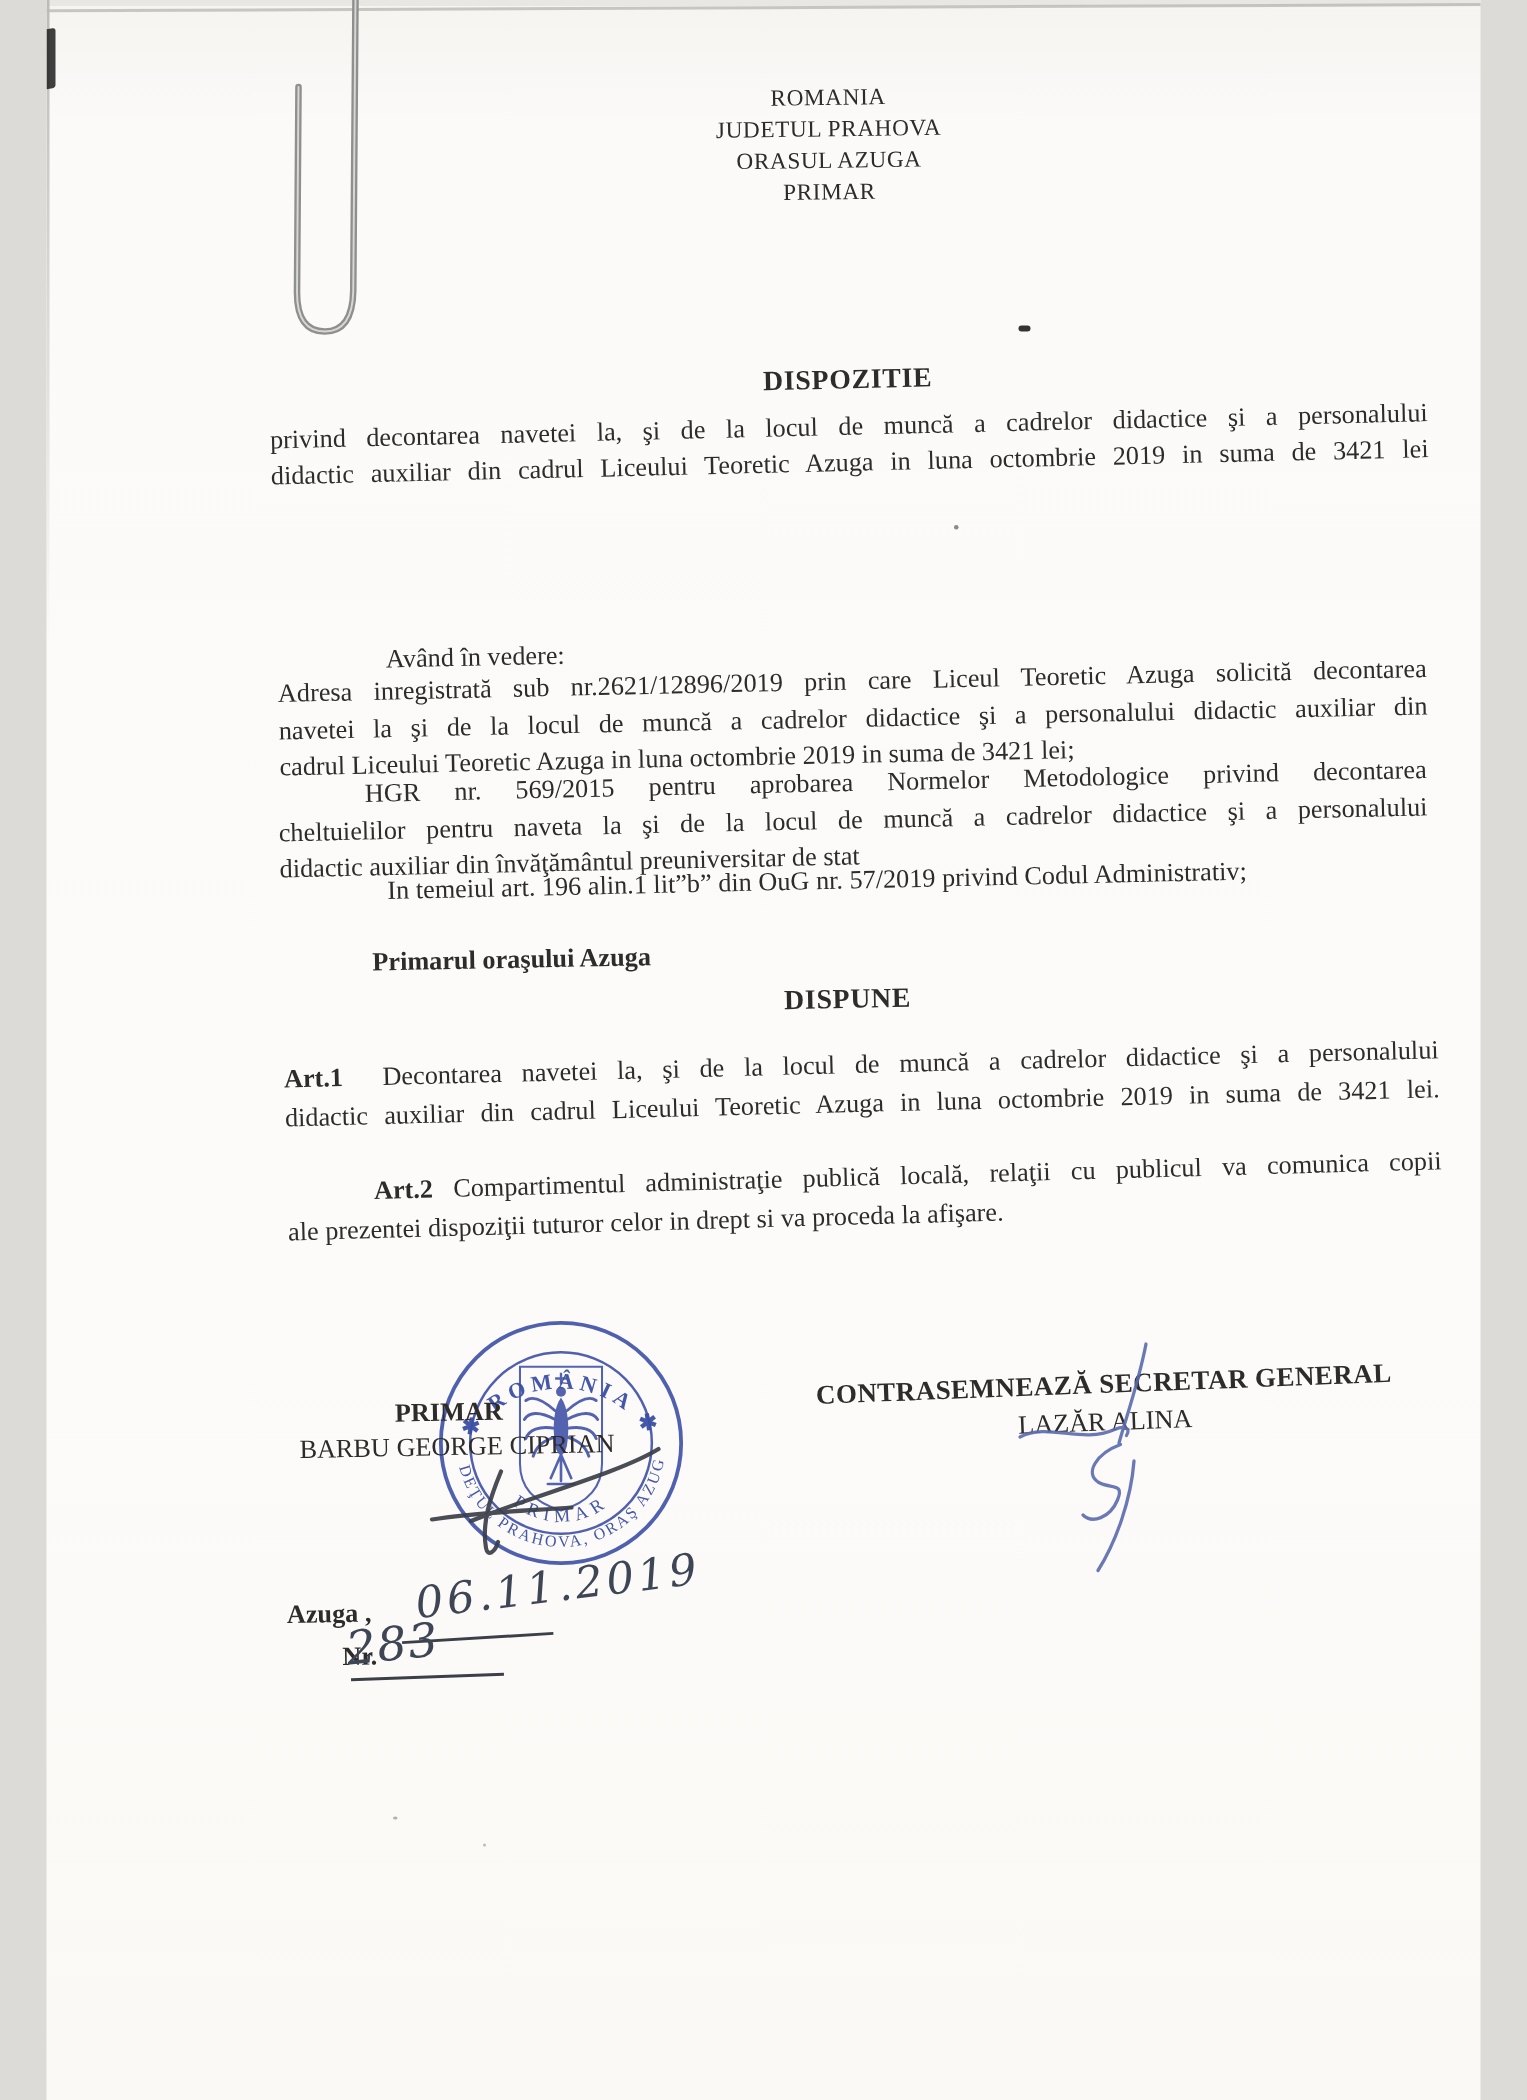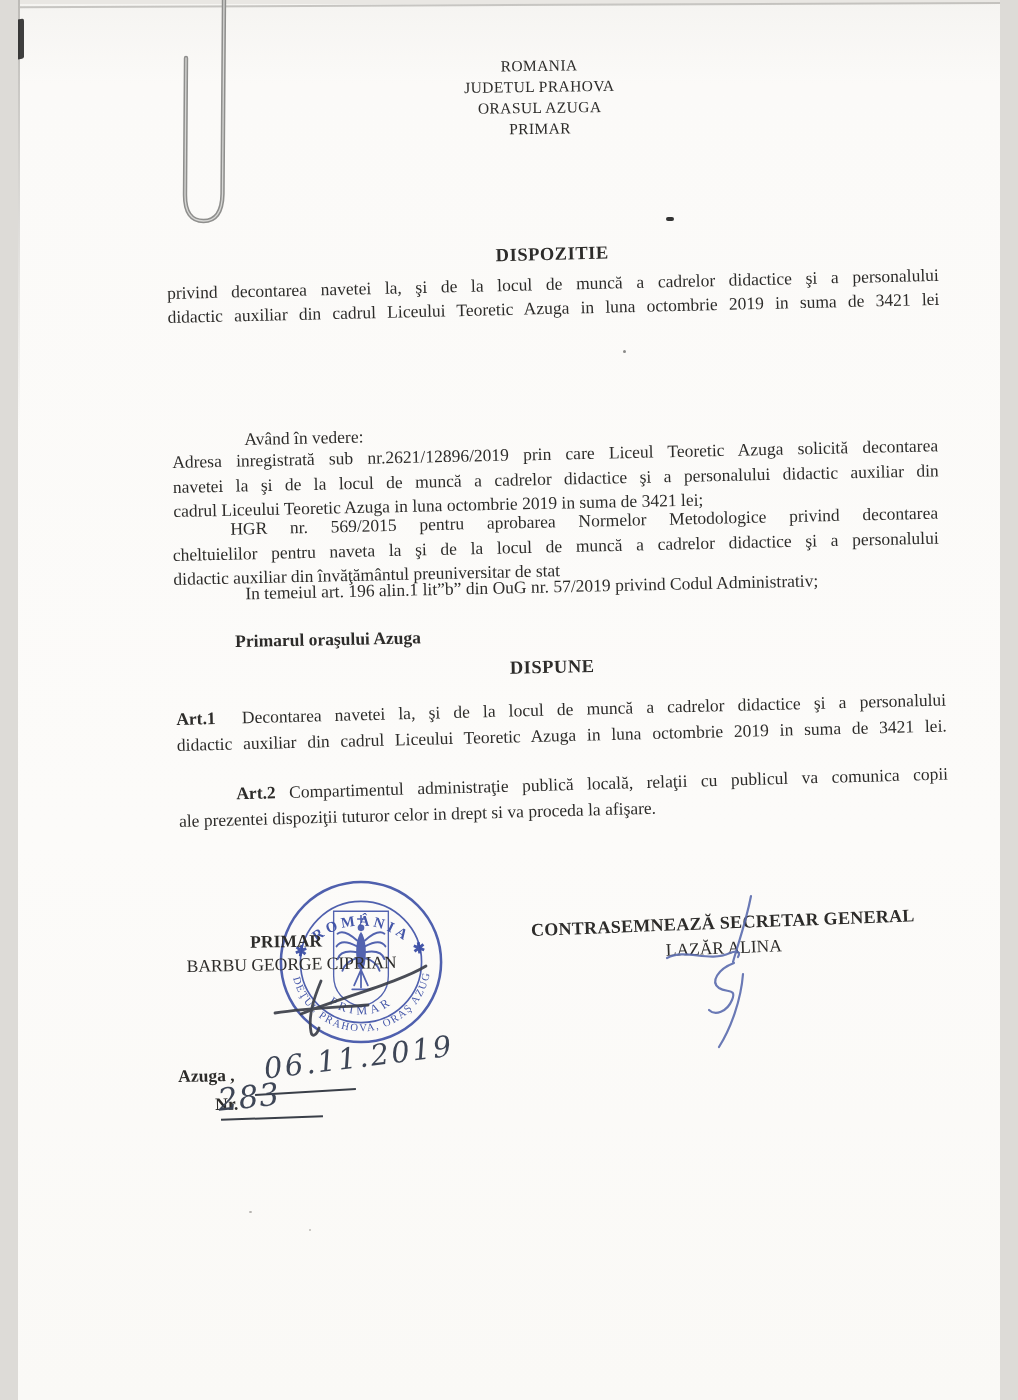--- a/index.html
+++ b/index.html
@@ -1,21 +1,22 @@
 <!DOCTYPE html>
 <html><head>
 <meta charset="utf-8">
 <style>
   html,body { margin:0; padding:0; background:#dddbd7; }
   .page {
-    position:relative; width:982px; height:1400px; margin:0 auto;
+    position:relative; width:912px; height:1400px; margin:0 auto;
     background: linear-gradient(180deg,#f5f4f1 0%, #fbfaf8 6%, #fcfbf9 60%, #faf9f6 100%);
     overflow:hidden;
     font-family:"Liberation Serif", serif;
     color:#2d2c2a;
+    padding-left:44px;
   }
   .abs { position:absolute; }
   .rot { transform-origin:0 0; }
   .doc { font-size:17.5px; line-height:24.5px; }
   .j { text-align:justify; text-align-last:justify; }
   .center { text-align:center; }
   .bold { font-weight:bold; }
   .header-block { font-size:15.5px; line-height:21px; letter-spacing:.4px; }
   .title { font-size:18.5px; font-weight:bold; letter-spacing:.5px; margin-bottom:5px; }
   .dispune { font-size:18.5px; font-weight:bold; letter-spacing:.5px; }

